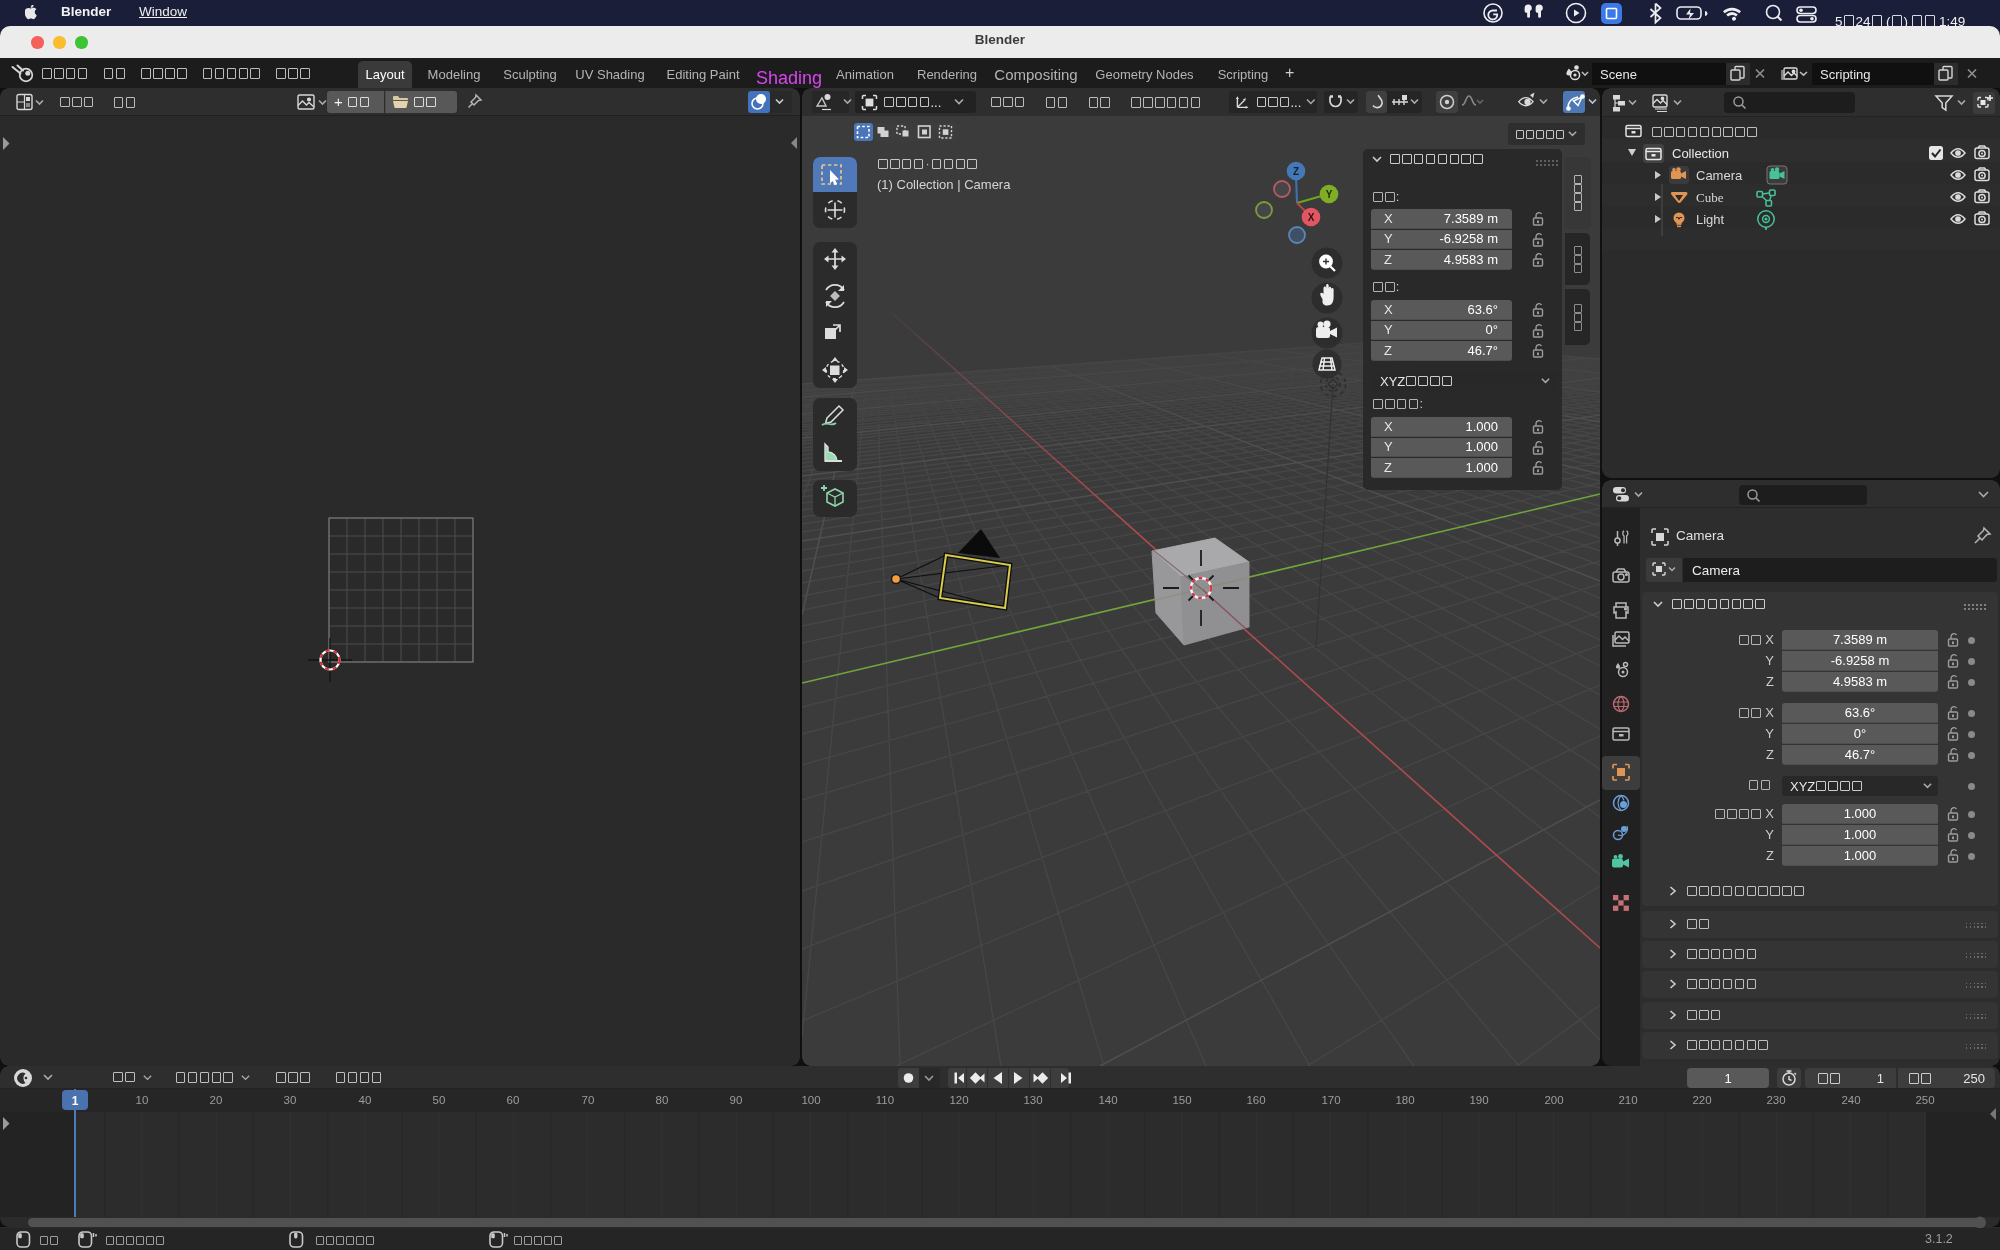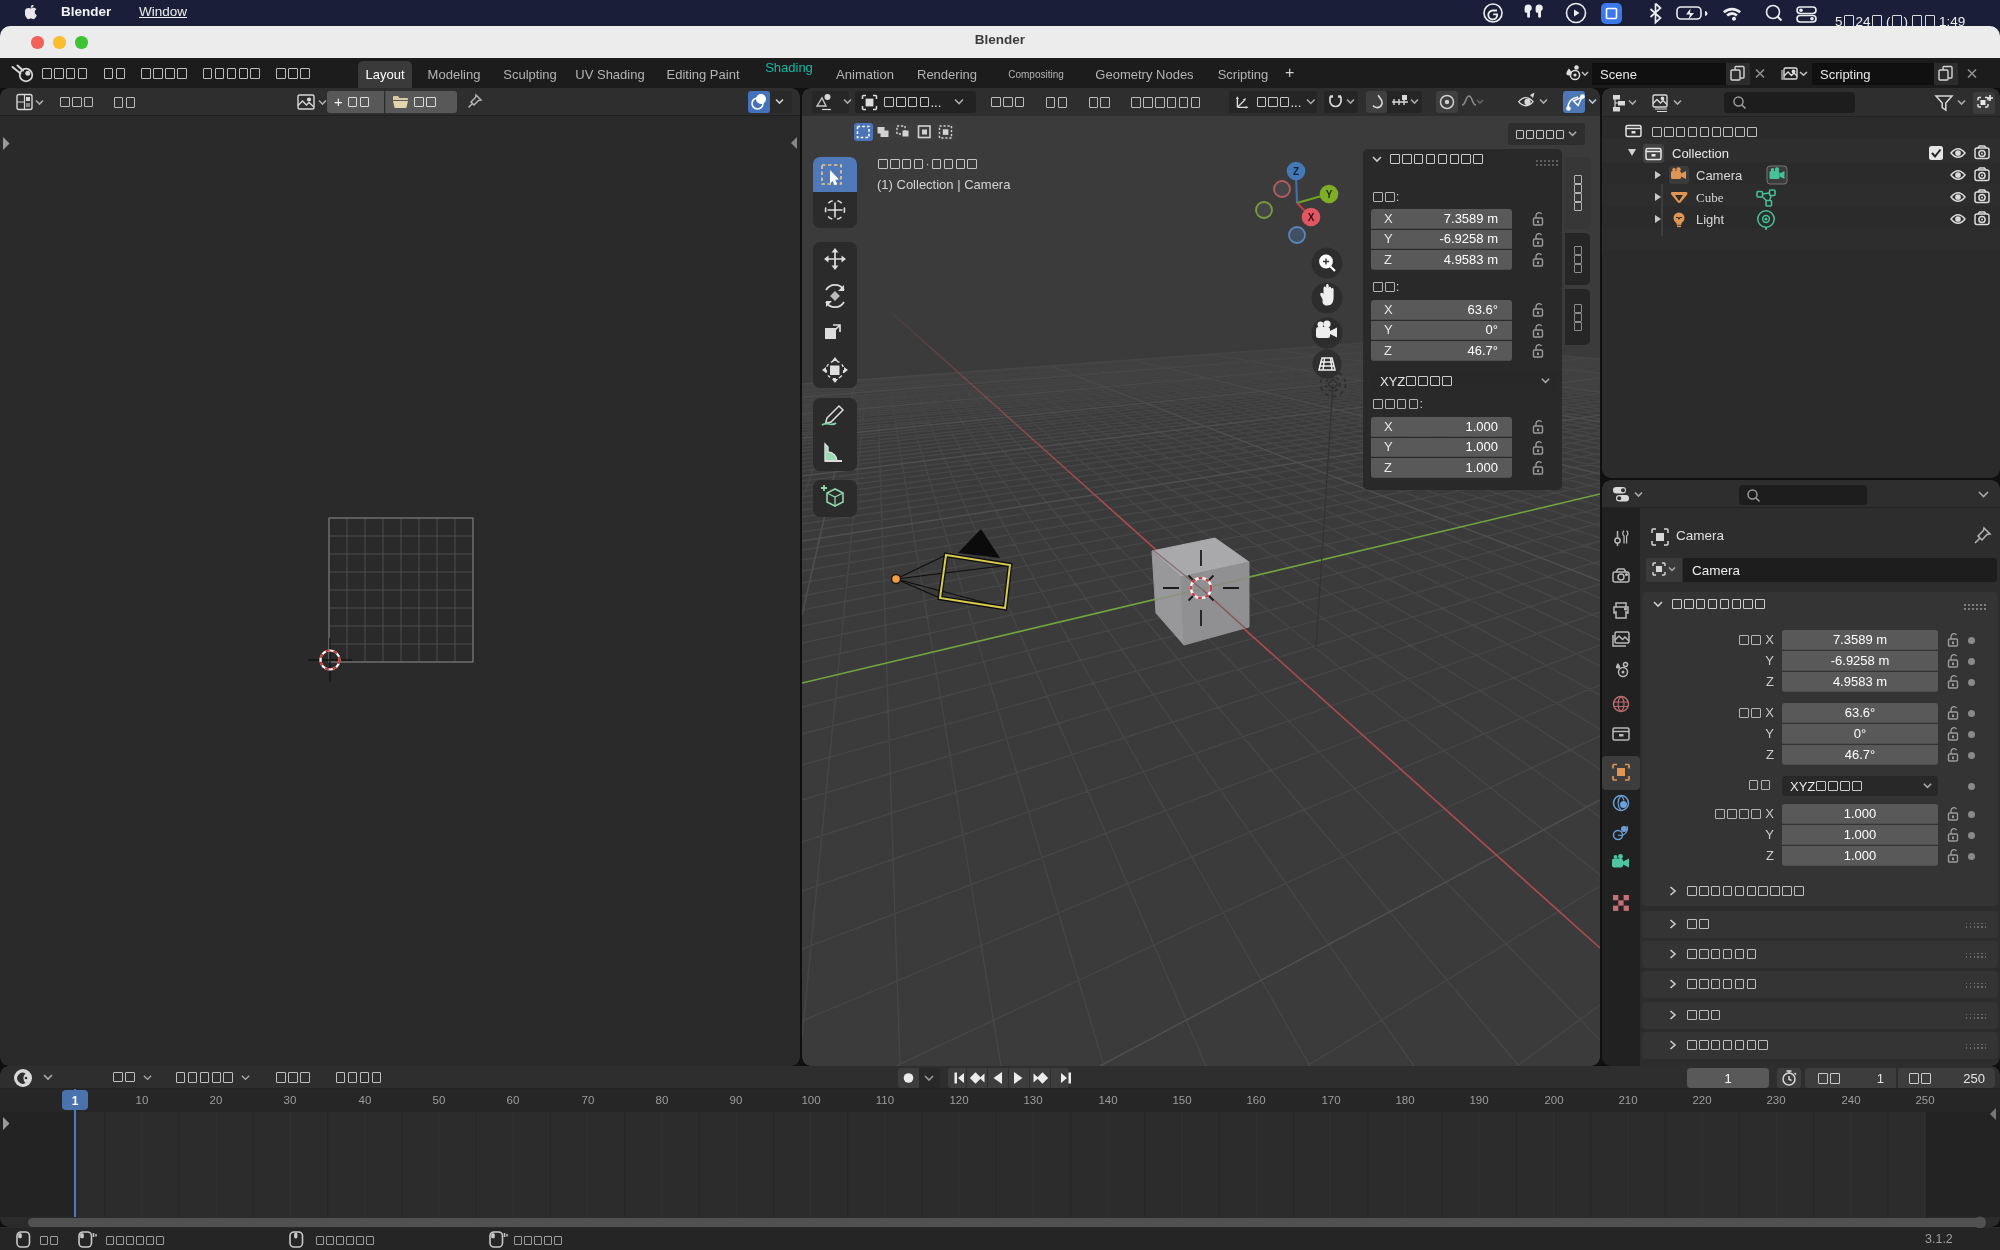--- a/index.html
+++ b/index.html
@@ -75,24 +75,24 @@
     <span style="margin-left:14px"><i class="k"></i><i class="k"></i></span>
     <span style="margin-left:14px"><i class="k"></i><i class="k"></i><i class="k"></i><i class="k"></i></span>
     <span style="margin-left:14px"><i class="k"></i><i class="k"></i><i class="k"></i><i class="k"></i><i class="k"></i></span>
     <span style="margin-left:14px"><i class="k"></i><i class="k"></i><i class="k"></i></span>
   </div>
 <div class="a fl" style="left:358px;top:61px;width:54px;height:27px;background:#3a3a3a;border-radius:5px 5px 0 0;color:#fff;font-size:13px;justify-content:center;">Layout</div>
 <div class="a fl" style="left:420px;top:61px;width:68px;height:27px;color:#b4b4b4;font-size:13px;justify-content:center;">Modeling</div>
 <div class="a fl" style="left:496px;top:61px;width:68px;height:27px;color:#b4b4b4;font-size:13px;justify-content:center;">Sculpting</div>
 <div class="a fl" style="left:572px;top:61px;width:76px;height:27px;color:#b4b4b4;font-size:13px;justify-content:center;">UV Shading</div>
 <div class="a fl" style="left:656px;top:61px;width:94px;height:27px;color:#b4b4b4;font-size:13px;justify-content:center;">Editing Paint</div>
-<div class="a fl" style="left:758px;top:54px;width:62px;height:27px;color:#14b8a6;font-size:13px;justify-content:center;">Shading</div>
+<div class="a fl" style="left:758px;top:65px;width:62px;height:27px;color:#d946ef;font-size:18px;justify-content:center;">Shading</div>
 <div class="a fl" style="left:828px;top:61px;width:74px;height:27px;color:#b4b4b4;font-size:13px;justify-content:center;text-align:right;">Animation</div>
 <div class="a fl" style="left:910px;top:61px;width:74px;height:27px;color:#b4b4b4;font-size:13px;justify-content:center;">Rendering</div>
-<div class="a fl" style="left:992px;top:61px;width:88px;height:27px;color:#b4b4b4;font-size:10px;justify-content:center;">Compositing</div>
+<div class="a fl" style="left:992px;top:61px;width:88px;height:27px;color:#b4b4b4;font-size:15px;justify-content:center;">Compositing</div>
 <div class="a fl" style="left:1088px;top:61px;width:113px;height:27px;color:#b4b4b4;font-size:13px;justify-content:center;text-align:center;">Geometry Nodes</div>
 <div class="a fl" style="left:1209px;top:61px;width:68px;height:27px;color:#b4b4b4;font-size:13px;justify-content:center;">Scripting</div>
 <div class="a" style="left:1285px;top:64px;color:#cfcfcf;font-size:16px;">+</div>
 <svg class="a" style="left:1560px;top:63px" width="30" height="21" viewBox="0 0 30 21">
 <path d="M8 3.5c3.5 4 3.5 7-0 7s-3.5-3 0-7z" fill="#ddd" transform="translate(1,2)"></path>
     <circle cx="15" cy="12" r="4.6" fill="none" stroke="#ddd" stroke-width="1.5"></circle>
     <circle cx="15" cy="12" r="1.6" fill="#ddd"></circle>
     <circle cx="16.5" cy="4.5" r="2.3" fill="#ddd"></circle>
 <path d="M24 9l3 3.2 3-3.2" stroke="#bbb" stroke-width="1.6" fill="none" transform="translate(-2,0)"></path>
   </svg>

